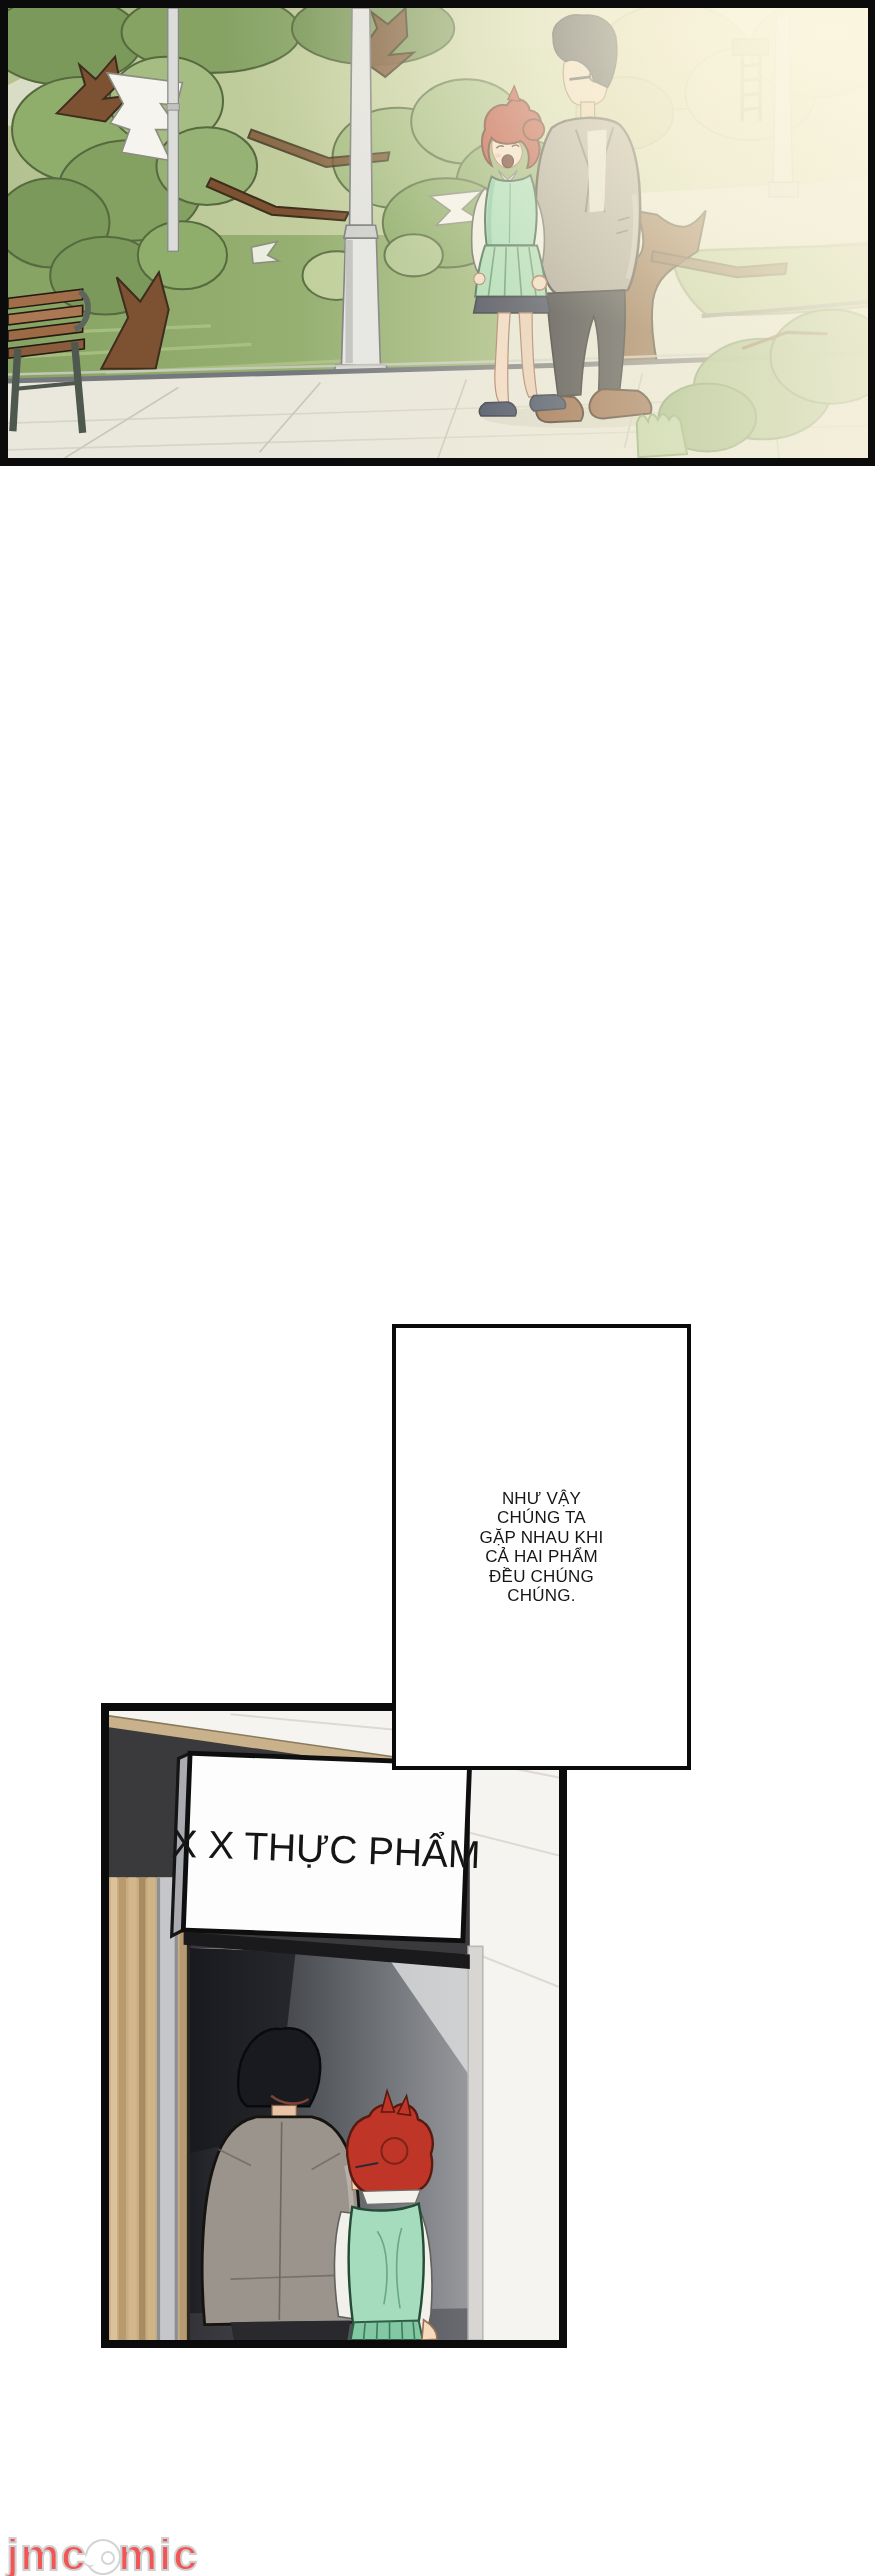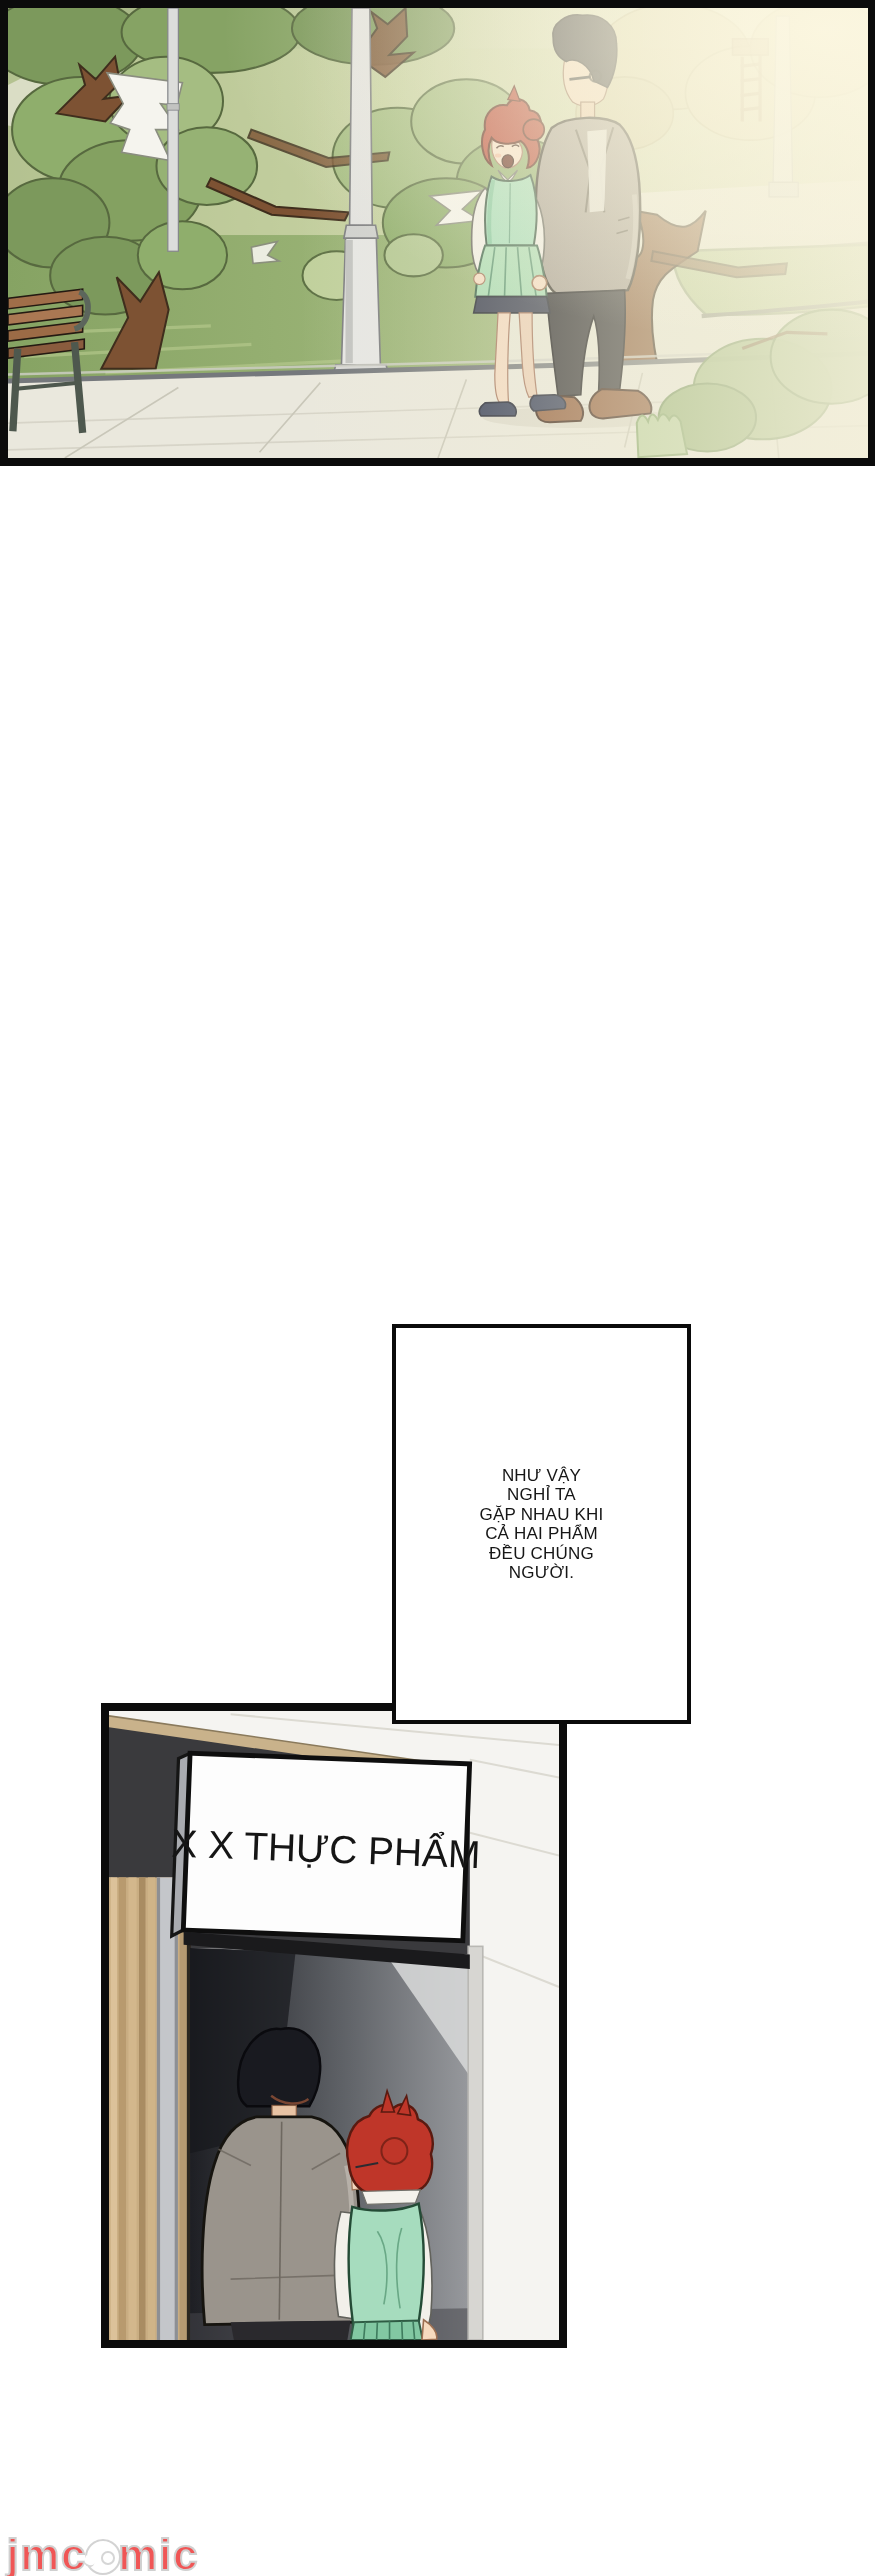--- a/index.html
+++ b/index.html
@@ -3,21 +3,21 @@
 <meta charset="utf-8">
 <style>
   html,body{margin:0;padding:0;}
   body{width:876px;height:2576px;background:#ffffff;position:relative;
        font-family:"Liberation Sans","DejaVu Sans",sans-serif;overflow:hidden;}
   .page{position:absolute;inset:0;background:#ffffff;}
   .panel{position:absolute;box-sizing:border-box;border:8px solid #0b0b0b;background:#fff;}
   .panel svg{display:block;width:100%;height:100%;}
   .panel-park{left:0;top:495;width:876px;height:466px;z-index:1;}
   .panel-store{left:101px;top:1703px;width:466px;height:645px;z-index:1;}
-  .speech-box{position:absolute;left:392px;top:1324px;width:299px;height:400px;
+  .speech-box{position:absolute;left:392px;top:1324px;width:299px;height:446px;
       box-sizing:border-box;background:#ffffff;border:4px solid #0a0a0a;z-index:3;
       display:flex;align-items:center;justify-content:center;}
   .speech-text{text-align:center;color:#161616;font-size:17px;line-height:19.5px;
       font-weight:400;letter-spacing:0.2px;}
   .watermark{position:absolute;left:6.5px;top:2530px;z-index:4;display:flex;align-items:center;
       opacity:.9;}
   .wm-text{font-size:44px;font-weight:bold;color:#ef4444;letter-spacing:1.6px;
       -webkit-text-stroke:2px #cccccc;text-shadow:0 0 0.8px #d5d5d5;}
   .wm-mascot{width:32px;height:32px;border-radius:50%;border:2.4px solid #cfcfcf;background:#ffffff;
       position:relative;margin:4.9px -2.4px 0 -2.4px;}
@@ -211,25 +211,25 @@
       </g>
 
       <rect x="360" y="0" width="700" height="555" fill="url(#hazeG)"></rect>
       <rect x="0" y="0" width="1060" height="555" fill="url(#glowG)"></rect>
     </svg>
   </section>
 
   <div class="speech-box">
     <div class="speech-text">
       <div>NHƯ VẬY</div>
-      <div>NGHỈ TA</div>
+      <div>CHÚNG TA</div>
       <div>GẶP NHAU KHI</div>
       <div>CẢ HAI PHẨM</div>
       <div>ĐỀU CHÚNG</div>
-      <div>NGƯỜI.</div>
+      <div>CHÚNG.</div>
     </div>
   </div>
 
   <section class="panel panel-store">
     <svg viewBox="0 0 555 775" preserveAspectRatio="none">
       <defs>
         <linearGradient id="doorG" x1="0" y1="0" x2="1" y2="0">
           <stop offset="0" stop-color="#1e1f24"></stop>
             <stop offset="0.55" stop-color="#5f6267"></stop>
           <stop offset="1" stop-color="#97999d"></stop>

